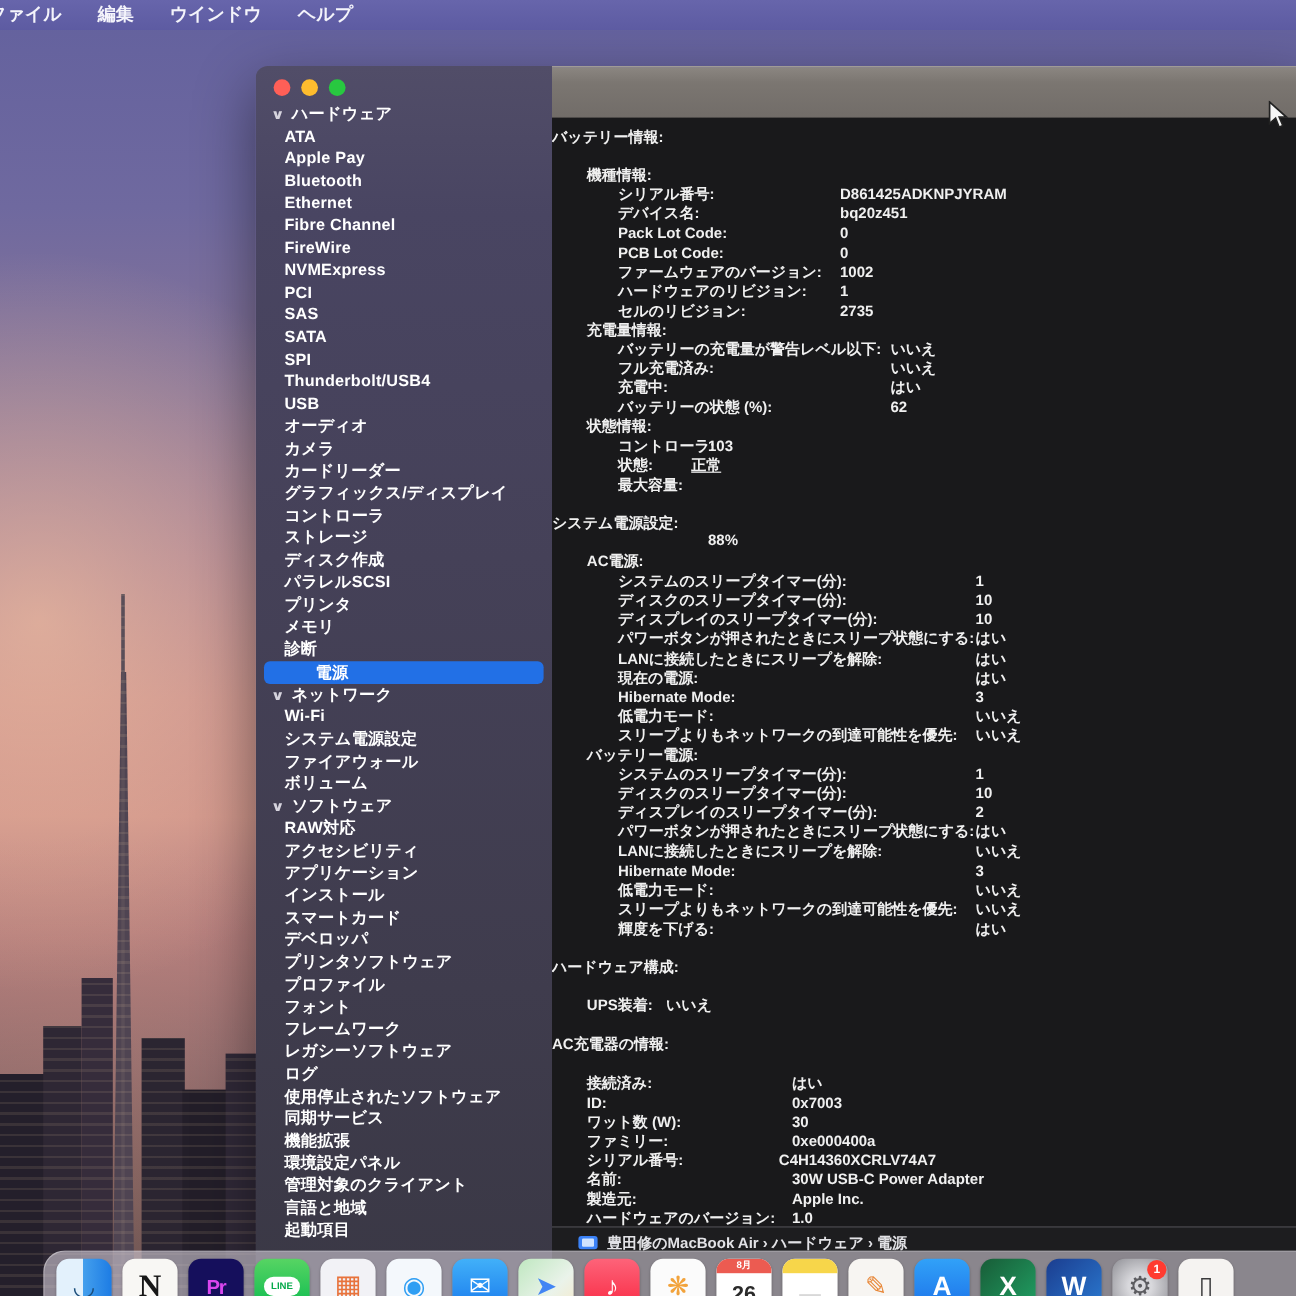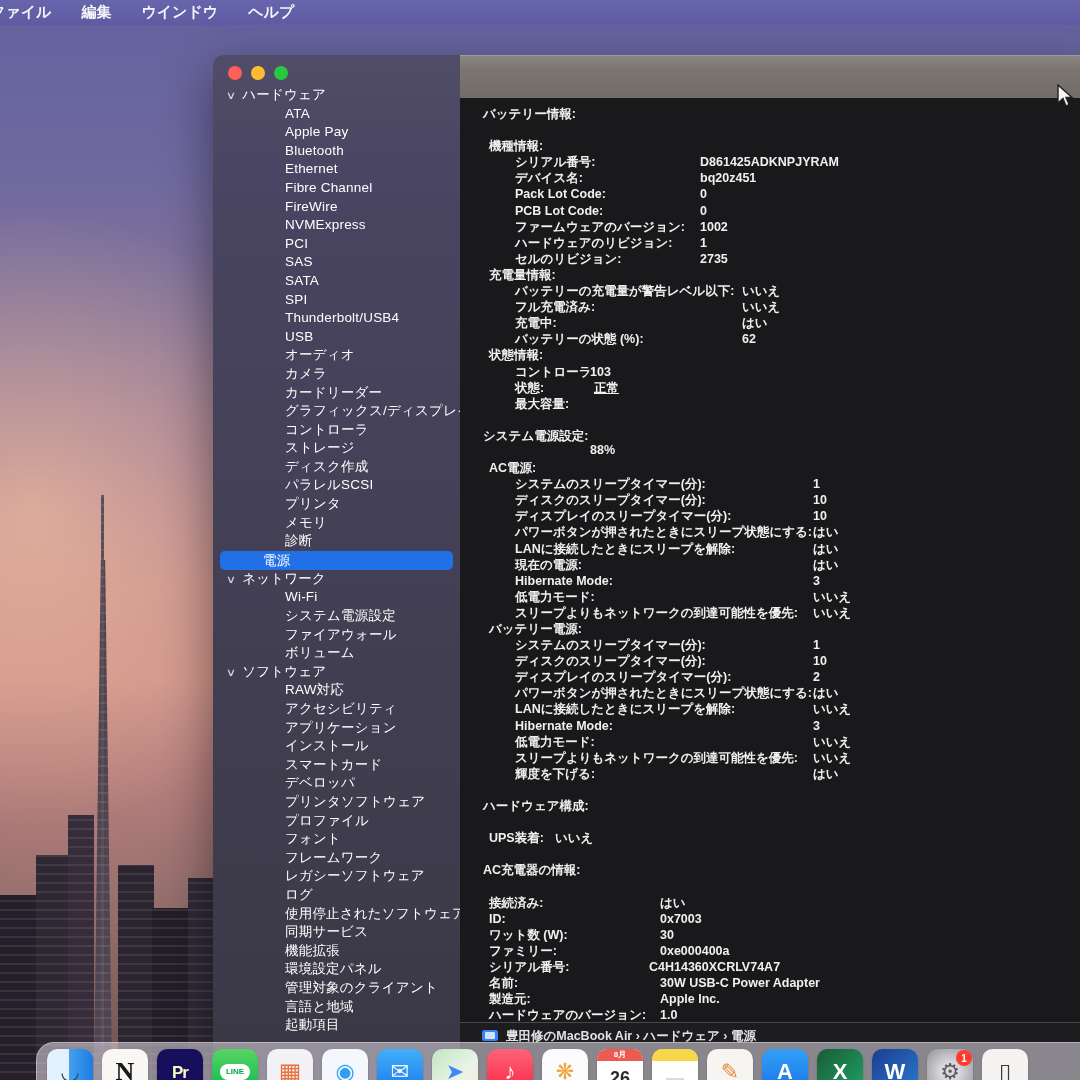--- a/index.html
+++ b/index.html
@@ -18,34 +18,34 @@
   .menu-item.first{margin-left:-10px;}
   
   .window{position:absolute;left:213px;top:55px;width:880px;height:1025px;border-radius:10px 10px 0 0;
     box-shadow:0 18px 50px rgba(0,0,0,.45);z-index:2;overflow:hidden;}
   
   .sidebar{position:absolute;left:0;top:0;width:247px;height:100%;
     background:linear-gradient(180deg,#514d68 0%,#494562 12%,#454158 40%,#3f3c4d 75%,#3a3845 100%);}
   .traffic{position:absolute;top:11px;left:15px;display:flex;gap:9px;}
   .light{width:14px;height:14px;border-radius:50%;}
   .light.red{background:#ff5f57;}.light.yellow{background:#febc2e;}.light.green{background:#28c840;}
-  .side-list{position:absolute;top:31px;left:0;right:0;color:#fff;font-size:13.5px;font-weight:400;}
+  .side-list{position:absolute;top:31px;left:0;right:0;color:#fff;font-size:13.5px;font-weight:700;}
   .side-row{position:relative;height:18.6px;line-height:18.6px;white-space:nowrap;letter-spacing:.2px;}
   .side-row.l0{padding-left:14px;}
-  .side-row.l1{padding-left:72px;}
+  .side-row.l1{padding-left:24px;}
   .chev{display:inline-block;margin-right:7px;font-size:11px;color:#d6d4de;transform:scaleX(1.3);}
   .side-row.sel{background:#2270e6;border-radius:5px;margin:0 7px;padding-left:43px;}
   .side-row.sel{height:19px;line-height:19px;}
   
   .toolbar-band{position:absolute;left:247px;top:0;width:633px;height:43px;
     background:linear-gradient(180deg,#8b8681 0%,#7b7671 30%,#716c68 100%);border-top:1px solid #a09b96;}
   .content{position:absolute;left:247px;top:43px;width:633px;height:924px;background:#19191b;
     color:#f0f0f0;font-size:12.5px;font-weight:700;padding-top:8px;box-sizing:border-box;overflow:hidden;}
   .cline{position:relative;height:16.1px;line-height:16.1px;white-space:nowrap;}
-  .cl.i0{padding-left:23px;}.cl.i1{padding-left:29px;}.cl.i2{padding-left:55px;}
+  .cl.i0{}.cl.i1{padding-left:29px;}.cl.i2{padding-left:55px;}
   .cv{position:absolute;top:0;}
   
   .status-bar{position:absolute;left:247px;top:967px;width:633px;height:58px;background:#1d1d1f;
     border-top:1px solid #47474b;display:flex;align-items:flex-start;padding:5px 0 0 22px;box-sizing:border-box;
     color:#e2e2e6;font-size:12.5px;font-weight:700;gap:8px;}
   .mac-icon{width:16px;height:11px;background:#3b82f7;border-radius:2.5px;position:relative;margin-top:2px;flex:none;}
   .mac-icon:after{content:"";position:absolute;left:3px;right:3px;top:2px;bottom:2px;background:#cfe3ff;border-radius:1px;}
   
   .dock{position:absolute;left:36px;top:1042px;width:1100px;height:38px;z-index:4;
     background:rgba(205,198,210,.62);border:1px solid rgba(255,255,255,.35);border-bottom:none;
@@ -162,21 +162,21 @@
       <div class="cline"><span class="cl i2">ファームウェアのバージョン:</span><span class="cv" style="left: 240px;">1002</span></div>
       <div class="cline"><span class="cl i2">ハードウェアのリビジョン:</span><span class="cv" style="left: 240px;">1</span></div>
       <div class="cline"><span class="cl i2">セルのリビジョン:</span><span class="cv" style="left: 240px;">2735</span></div>
       <div class="cline"><span class="cl i1">充電量情報:</span></div>
       <div class="cline"><span class="cl i2">バッテリーの充電量が警告レベル以下:</span><span class="cv" style="left: 282px;">いいえ</span></div>
       <div class="cline"><span class="cl i2">フル充電済み:</span><span class="cv" style="left: 282px;">いいえ</span></div>
       <div class="cline"><span class="cl i2">充電中:</span><span class="cv" style="left: 282px;">はい</span></div>
       <div class="cline"><span class="cl i2">バッテリーの状態 (%):</span><span class="cv" style="left: 282px;">62</span></div>
       <div class="cline"><span class="cl i1">状態情報:</span></div>
       <div class="cline"><span class="cl i2">コントローラ:</span><span class="cv" style="left: 130px;">103</span></div>
-      <div class="cline"><span class="cl i2">状態:</span><span class="cv" style="left: 134px; text-decoration: underline;">正常</span></div>
+      <div class="cline"><span class="cl i2">状態:</span><span class="cv" style="left: 116px; text-decoration: underline;">正常</span></div>
       <div class="cline"><span class="cl i2">最大容量:</span><span class="cv" style="left: 130px; margin-top: 46px;">88%</span></div>
       <div class="cline"></div>
       <div class="cline"><span class="cl i0">システム電源設定:</span></div>
       <div class="cline"></div>
       <div class="cline"><span class="cl i1">AC電源:</span></div>
       <div class="cline"><span class="cl i2">システムのスリープタイマー(分):</span><span class="cv" style="left: 353px;">1</span></div>
       <div class="cline"><span class="cl i2">ディスクのスリープタイマー(分):</span><span class="cv" style="left: 353px;">10</span></div>
       <div class="cline"><span class="cl i2">ディスプレイのスリープタイマー(分):</span><span class="cv" style="left: 353px;">10</span></div>
       <div class="cline"><span class="cl i2">パワーボタンが押されたときにスリープ状態にする:</span><span class="cv" style="left: 353px;">はい</span></div>
       <div class="cline"><span class="cl i2">LANに接続したときにスリープを解除:</span><span class="cv" style="left: 353px;">はい</span></div>
@@ -218,21 +218,21 @@
 
 <div class="dock">
   <div style="display:flex;gap:9px;">
       <div class="dock-icon" data-app="finder" style="background: linear-gradient(90deg, rgb(227, 241, 252) 0%, rgb(227, 241, 252) 48%, rgb(69, 160, 237) 48%, rgb(29, 124, 228) 100%);">
         <div class="glyph" style="color: rgb(27, 77, 122);">◡</div>
       </div>
       <div class="dock-icon" data-app="notion" style="background: rgb(248, 247, 244);">
         <div class="glyph" style="color: rgb(23, 23, 23);">N</div>
       </div>
       <div class="dock-icon" data-app="premiere" style="background: rgb(21, 15, 92);">
-        <div class="glyph" style="color: #fef9c3;">Pr</div>
+        <div class="glyph" style="color: #d946ef;">Pr</div>
       </div>
       <div class="dock-icon" data-app="line" style="background: linear-gradient(rgb(87, 212, 99), rgb(6, 185, 78));">
         <div class="glyph" style="color: rgb(6, 169, 74);">LINE</div>
       </div>
       <div class="dock-icon" data-app="launchpad" style="background: rgb(242, 242, 246);">
         <div class="glyph" style="color: rgb(232, 115, 60);">▦</div>
       </div>
       <div class="dock-icon" data-app="safari" style="background: rgb(244, 248, 252);">
         <div class="glyph" style="color: rgb(47, 158, 243);">◉</div>
       </div>

